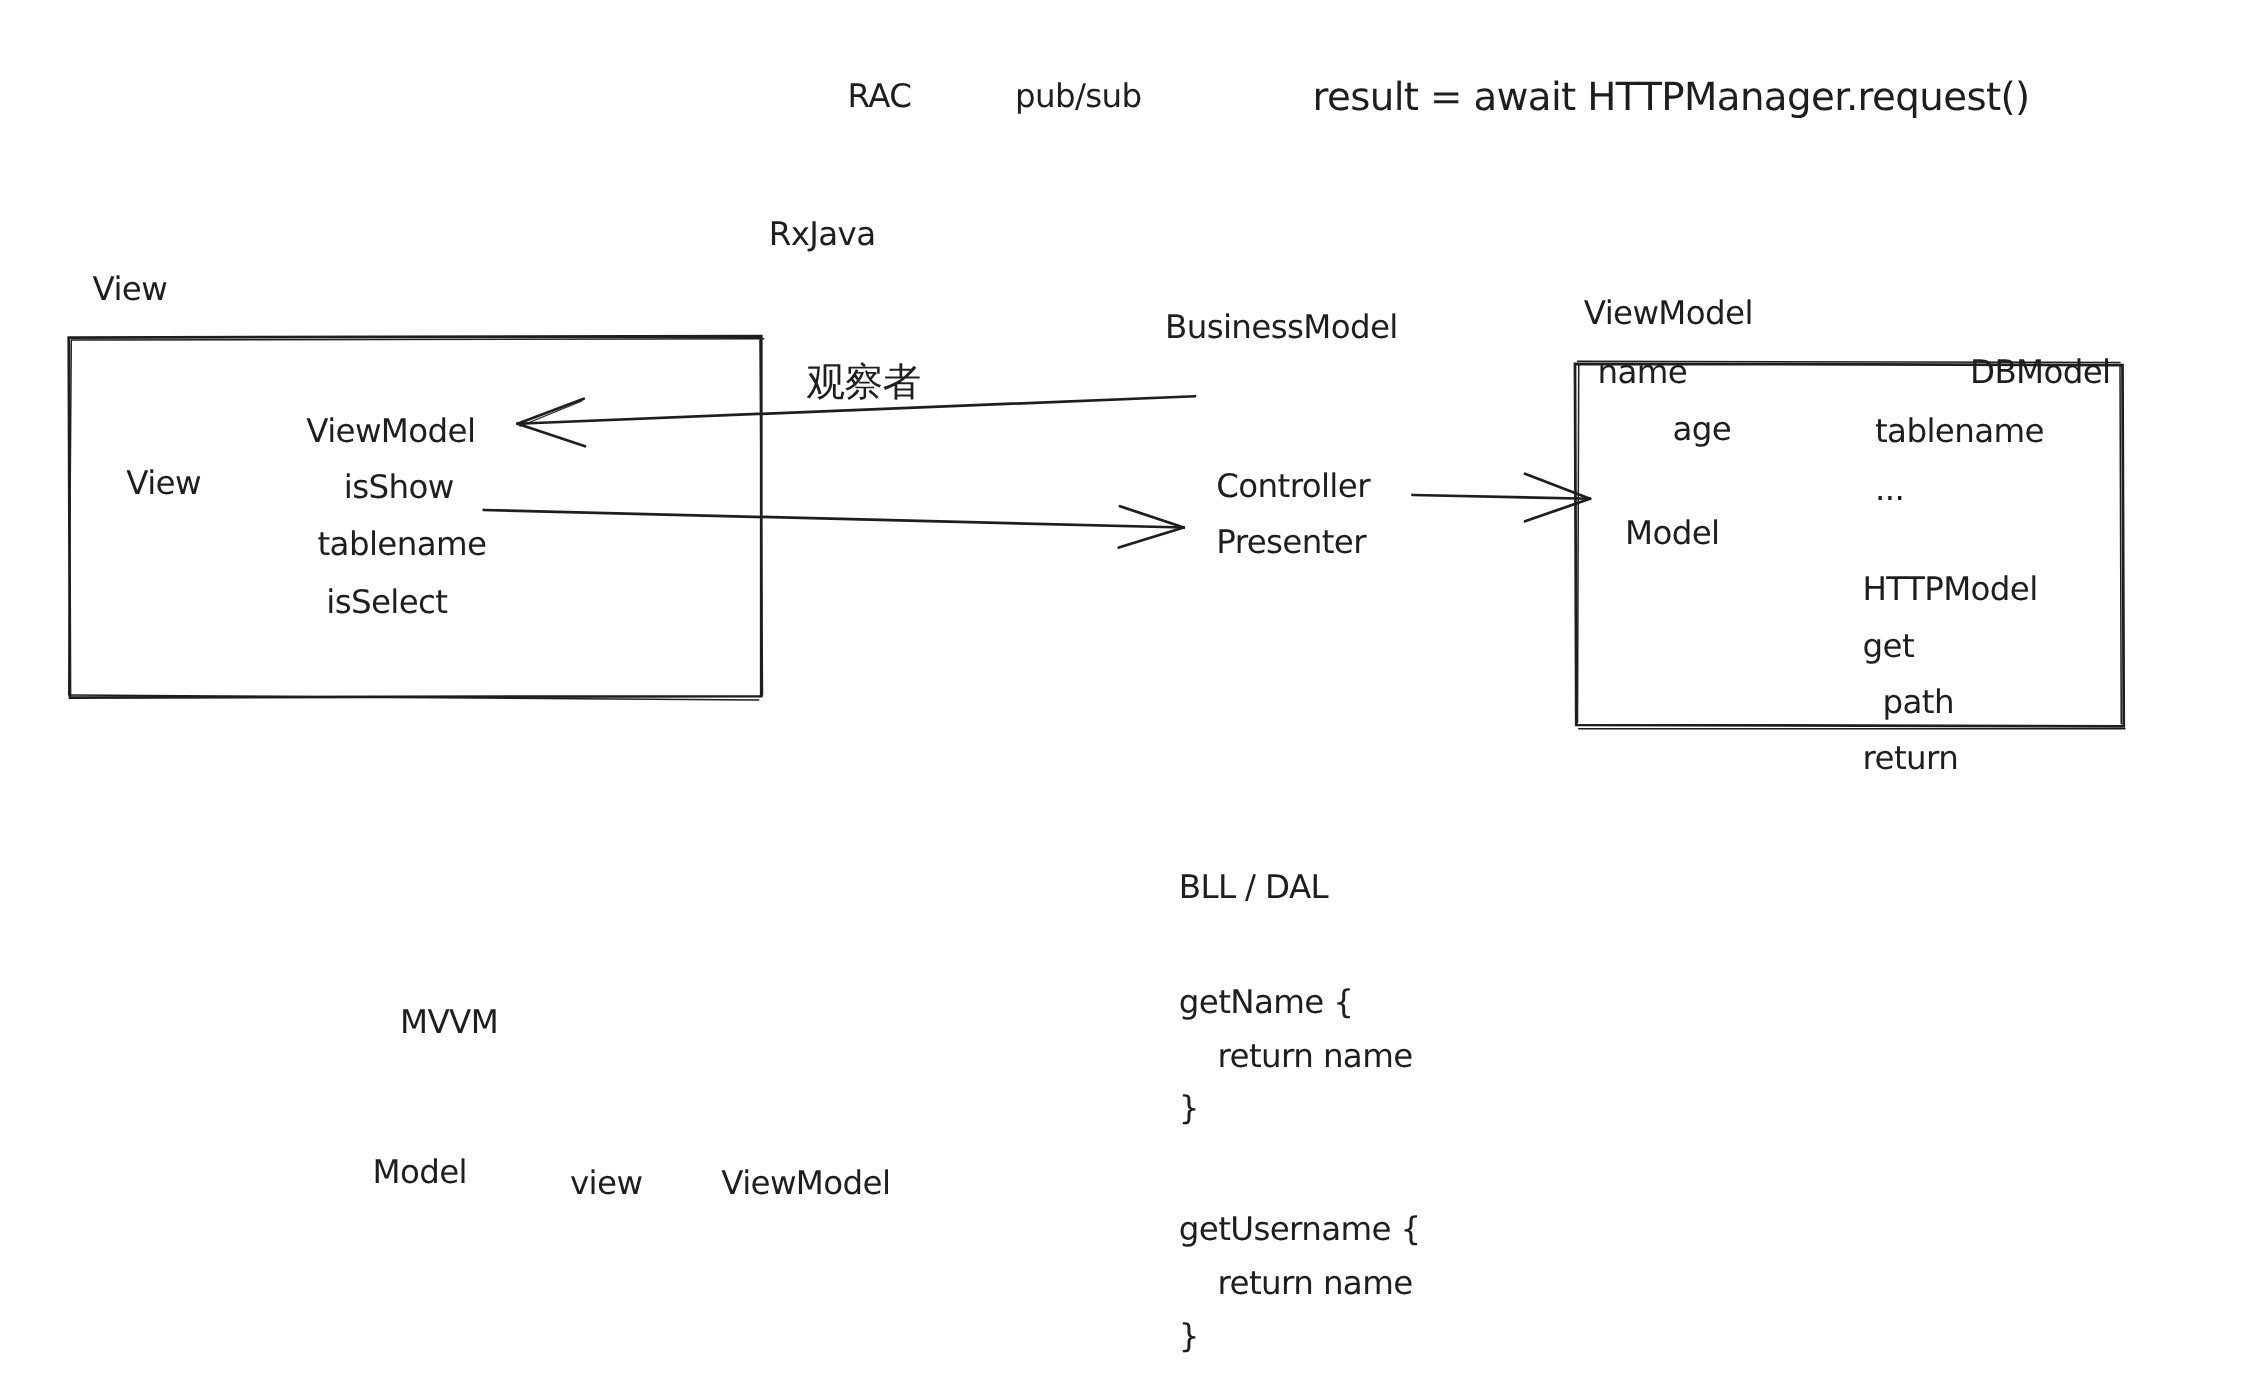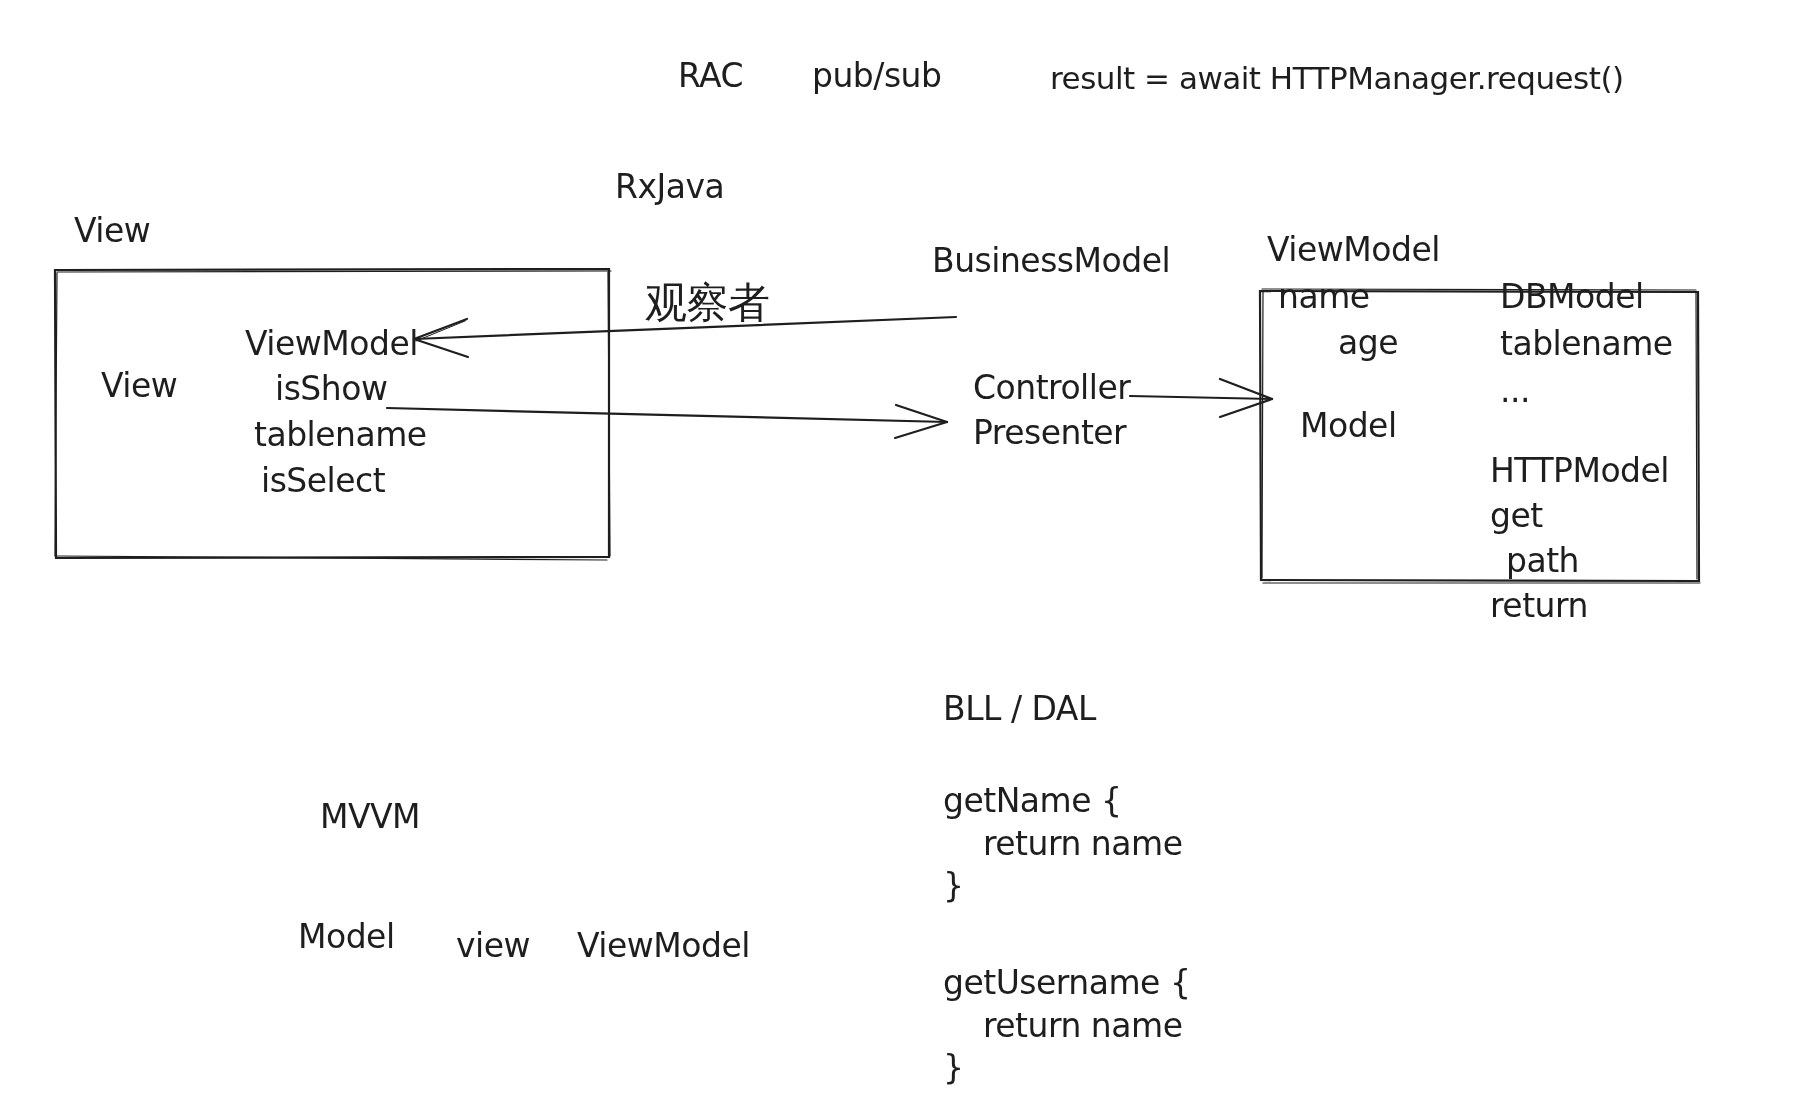--- a/index.html
+++ b/index.html
@@ -9,26 +9,26 @@
     height: 1102px;
     background: #ffffff;
     overflow: hidden;
     font-family: "DejaVu Sans", sans-serif;
     color: #1e1e1e;
   }
   #lines { position: absolute; left: 0; top: 0; width: 1806px; height: 1102px; }
   .t {
     position: absolute;
     white-space: pre;
-    font-size: 33px;
+    font-size: 26px;
     line-height: 1;
     letter-spacing: -0.5px;
     transform: translateY(-80%);
   }
-  .cjk { font-size: 42px; }
+  .cjk { font-size: 31px; }
 </style>
 </head>
 <body>
 
 <div id="canvas">
 
   <svg id="lines" viewBox="0 0 1806 1102">
 
     <g fill="none" stroke="#1e1e1e" stroke-linecap="round">
       <path d="M55 270 L609 269 L609 557 L56 558 Z" stroke-width="2.2"></path>
@@ -74,21 +74,21 @@
   <div class="t cjk" style="left:645px;top:316px">观察者</div>
 
   <div class="t" style="left:932px;top:270px">BusinessModel</div>
   <div class="t" style="left:973px;top:397px">Controller</div>
   <div class="t" style="left:973px;top:442px">Presenter</div>
 
   <div class="t" style="left:1267px;top:259px">ViewModel</div>
   <div class="t" style="left:1278px;top:306px">name</div>
   <div class="t" style="left:1338px;top:352px">age</div>
   <div class="t" style="left:1300px;top:435px">Model</div>
-  <div class="t" style="left:1500px;top:306px">DBModel</div>
+  <div class="t" style="left:1576px;top:306px">DBModel</div>
   <div class="t" style="left:1500px;top:353px">tablename</div>
   <div class="t" style="left:1500px;top:400px">...</div>
   <div class="t" style="left:1490px;top:480px">HTTPModel</div>
   <div class="t" style="left:1490px;top:525px">get</div>
   <div class="t" style="left:1506px;top:570px">path</div>
   <div class="t" style="left:1490px;top:615px">return</div>
 
   <div class="t" style="left:943px;top:718px">BLL / DAL</div>
   <div class="t" style="left:943px;top:810px">getName {</div>
   <div class="t" style="left:943px;top:853px">    return name</div>

